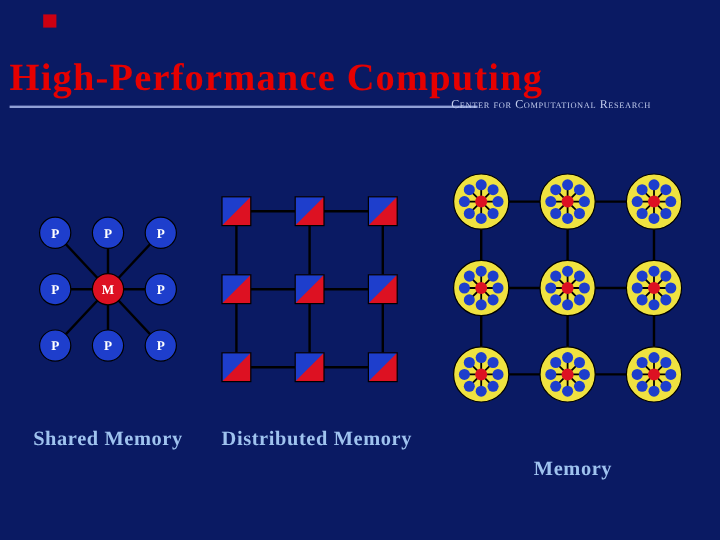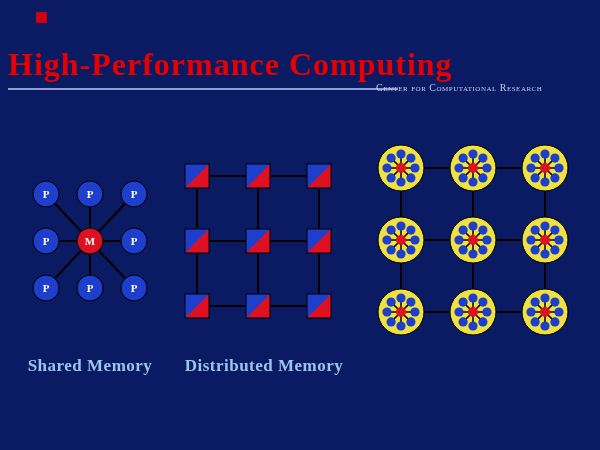--- a/index.html
+++ b/index.html
@@ -302,14 +302,15 @@
       <circle cx="163.10050506338834" cy="182.89949493661166" r="4.6" fill="#1e3ecc"></circle>
       <circle cx="159" cy="173" r="4.6" fill="#1e3ecc"></circle>
       <circle cx="163.10050506338834" cy="163.10050506338834" r="4.6" fill="#1e3ecc"></circle>
       <circle cx="173" cy="159" r="4.6" fill="#1e3ecc"></circle>
       <circle cx="182.89949493661166" cy="163.10050506338834" r="4.6" fill="#1e3ecc"></circle>
       <circle cx="173" cy="173" r="5" fill="#dd1122"></circle>
     </svg>
 
   <div id="cap-dist" class="caption">Distributed Memory</div>
   <div id="cap-shared" class="caption">Shared Memory</div>
+  <div id="cap-ds-2" class="caption">Memory</div>
 
 </div>
 
 </body></html>

